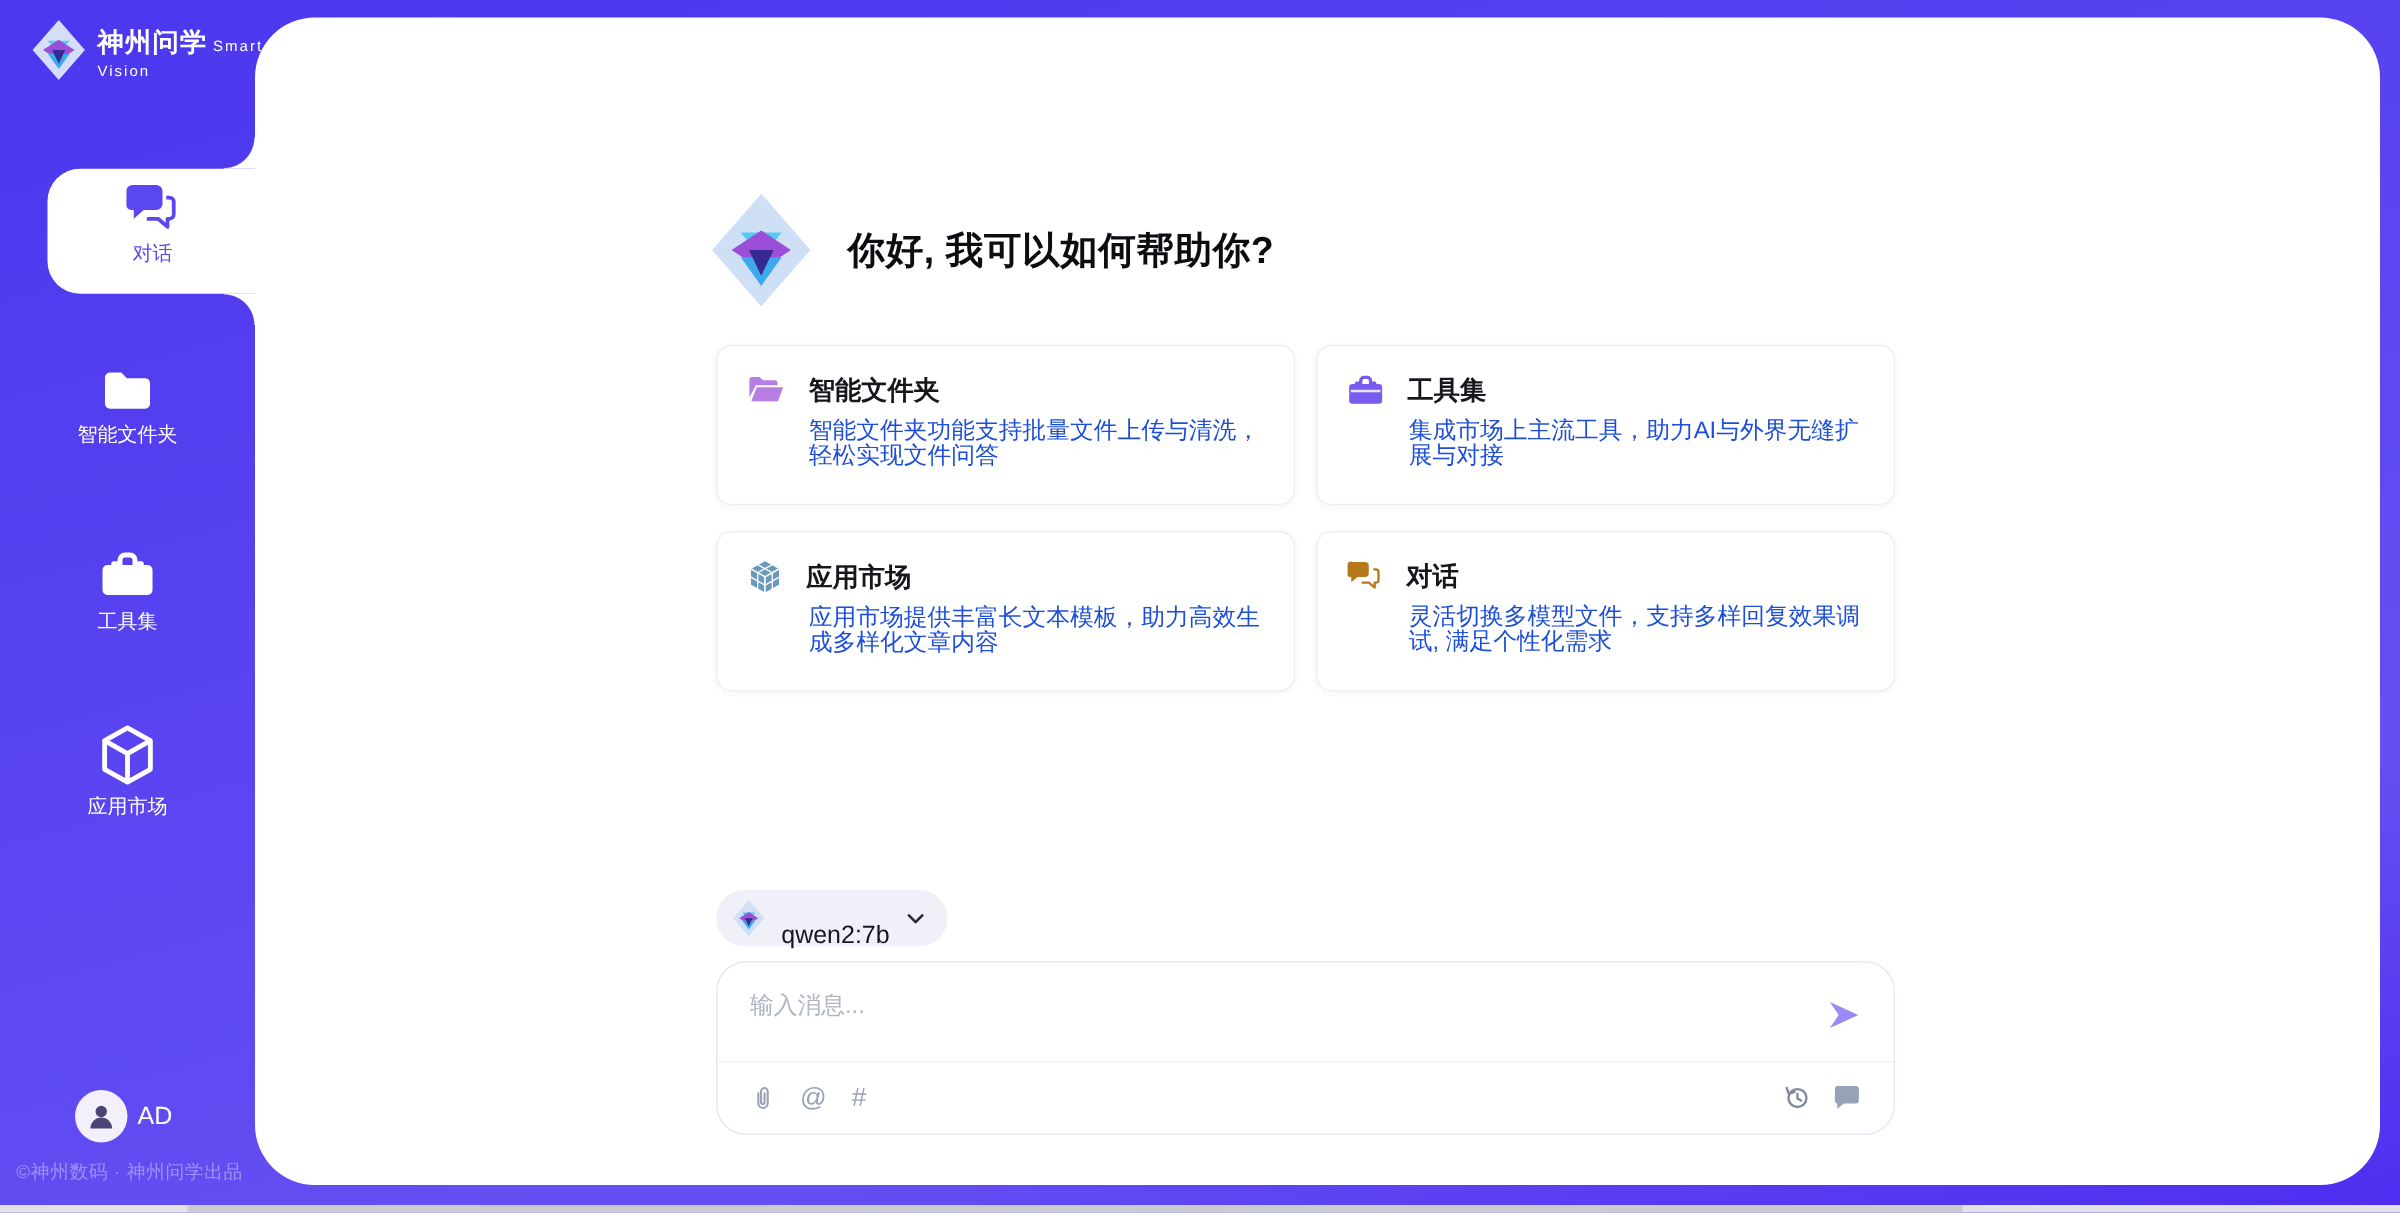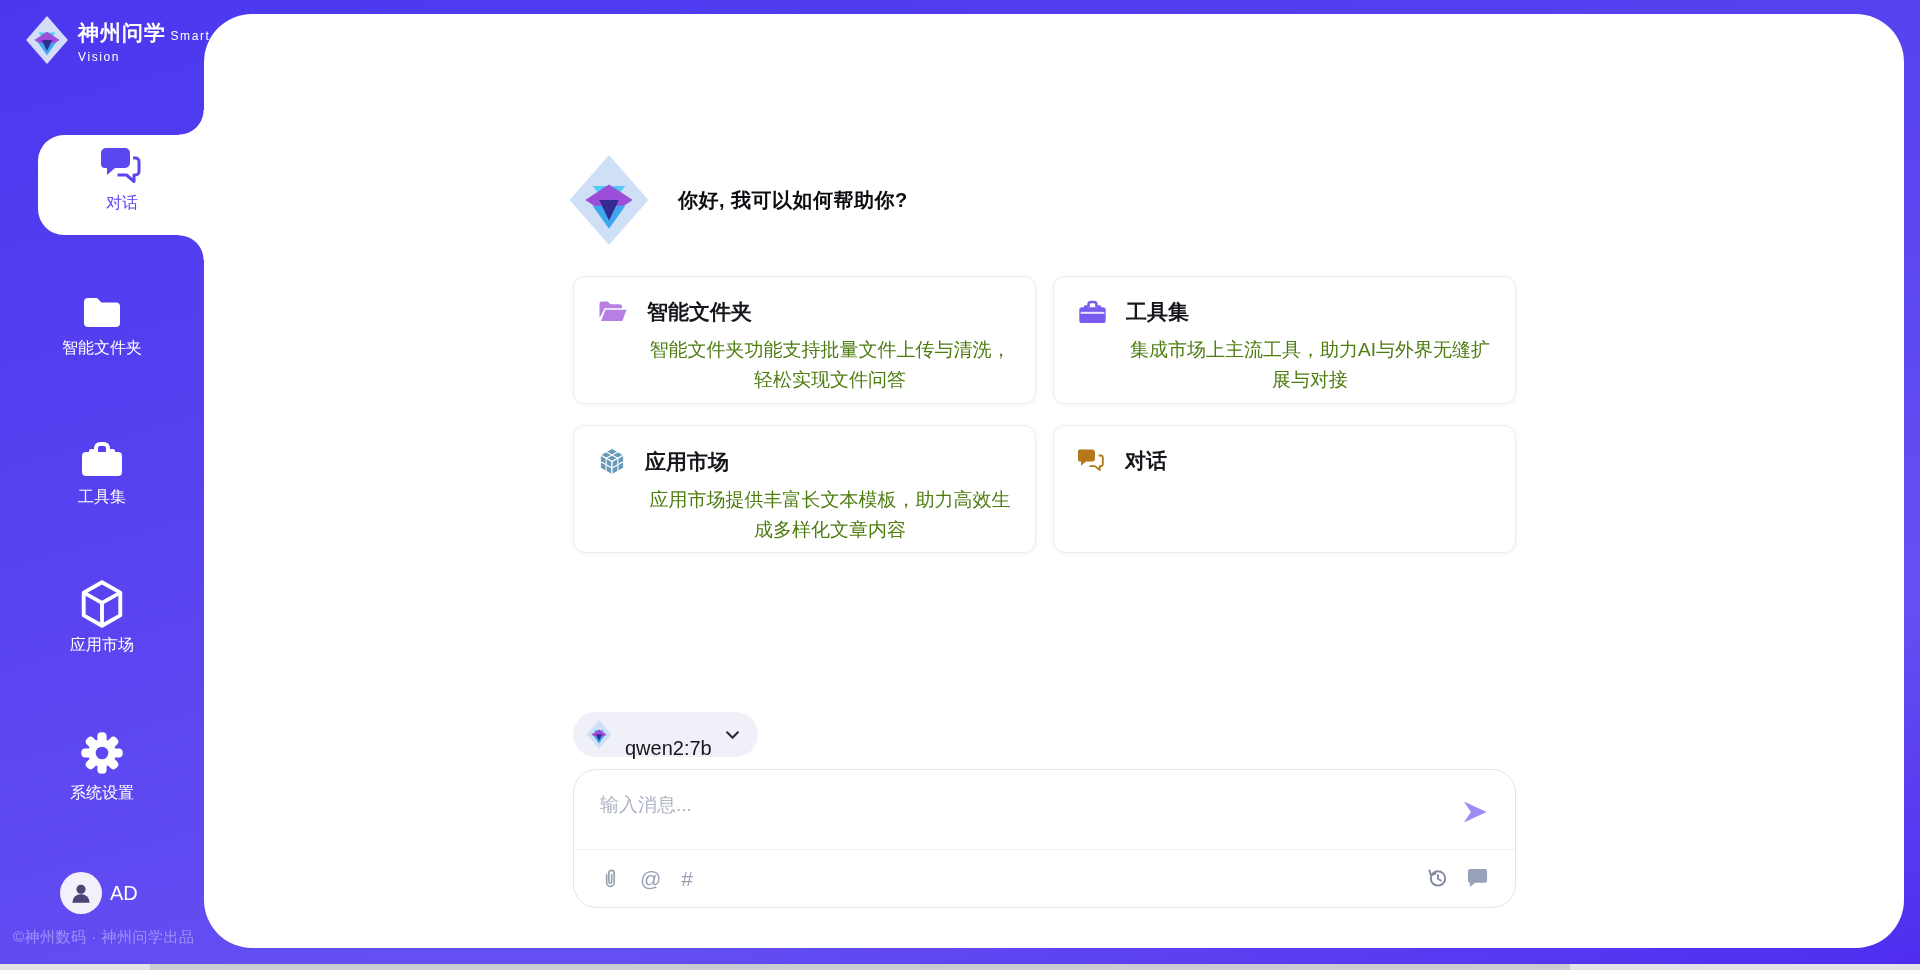--- a/index.html
+++ b/index.html
@@ -36,29 +36,29 @@
   .user-row { position:absolute; left:60px; top:872px; display:flex; align-items:center; gap:8px; cursor:pointer; }
   .avatar { width:42px; height:42px; border-radius:50%; background:#f3effb;
     display:flex; align-items:center; justify-content:center; }
   .user-name { color:#fff; font-size:20px; }
   .footer-note { position:absolute; left:13px; top:928px; width:200px;
     color:rgba(255,255,255,0.38); font-size:15px; letter-spacing:0.5px; }
 
   
   .content { position:absolute; left:204px; top:14px; width:1700px; height:934px; z-index:1; }
   .greeting { position:absolute; left:364px; top:140px; display:flex; align-items:center; gap:28px; }
-  .greeting-title { font-size:20px; font-weight:bold; color:#0c0d11; letter-spacing:0.5px; }
+  .greeting-title { font-size:30px; font-weight:bold; color:#0c0d11; letter-spacing:0.5px; }
 
   .cards { position:absolute; left:369px; top:262px; width:943px;
     display:grid; grid-template-columns:463px 463px; grid-auto-rows:128px; column-gap:17px; row-gap:21px; }
   .card { background:#fff; border:1px solid #ebedf3; border-radius:12px;
     box-shadow:0 1px 5px rgba(40,40,90,0.05); padding:21px 22px 0 24px; cursor:pointer; }
   .card-head { display:flex; align-items:center; gap:19px; }
   .card-title { font-size:21px; font-weight:bold; color:#15171c; }
-  .card-desc { margin:9px 0 0 49px; font-size:19px; line-height:30px; color:#4d7c0f;text-align:center; }
+  .card-desc { margin:9px 0 0 49px; font-size:19px; line-height:20px; color:#1d4ed8; }
 
   .model-pill { position:absolute; left:369px; top:698px; height:45px; padding:0 18px 0 13px;
     background:#eff0f8; border-radius:23px; display:flex; align-items:center; gap:13px; cursor:pointer; }
   .model-name { font-size:20px; color:#16161b;margin-top:28px; }
 
   .composer { position:absolute; left:369px; top:755px; width:943px; height:139px;
     background:#fff; border:1.5px solid #e2e5ef; border-radius:24px; }
   .composer-input { position:absolute; left:26px; top:18px; width:840px; height:34px;
     border:none; outline:none; font-size:19px; color:#30343f;
     font-family:"Liberation Sans","DejaVu Sans",sans-serif; }
@@ -136,40 +136,20 @@
   <div class="nav-item nav-4">
     <span class="nav-icon">
       <svg width="46" height="48" viewBox="0 0 40 42" style="display:block;margin:0 auto;">
         <path fill="none" stroke="#fff" stroke-width="3.4" stroke-linejoin="round" d="M20 2 L36 11 V31 L20 40 L4 31 V11 Z"></path>
         <path fill="none" stroke="#fff" stroke-width="3.4" stroke-linejoin="round" d="M4 11 L20 20 L36 11 M20 20 V40"></path>
       </svg>
     </span>
     <span class="nav-label">应用市场</span>
   </div>
 
-  <div class="nav-item nav-5">
-    <span class="nav-icon">
-      <svg width="46" height="46" viewBox="0 0 40 40" style="display:block;margin:0 auto;">
-        <defs>
-            <mask id="gearhole">
-          <rect width="40" height="40" fill="#fff"></rect>
-          <circle cx="20" cy="20" r="5.5" fill="#000"></circle>
-        </mask>
-          </defs>
-        <g mask="url(#gearhole)" fill="#fff">
-          <circle cx="20" cy="20" r="12"></circle>
-          <rect x="16" y="2" width="8" height="36" rx="3.5"></rect>
-          <rect x="16" y="2" width="8" height="36" rx="3.5" transform="rotate(45 20 20)"></rect>
-          <rect x="16" y="2" width="8" height="36" rx="3.5" transform="rotate(90 20 20)"></rect>
-          <rect x="16" y="2" width="8" height="36" rx="3.5" transform="rotate(135 20 20)"></rect>
-        </g>
-      </svg>
-    </span>
-    <span class="nav-label">系统设置</span>
-  </div>
 
   <div class="user-row">
     <span class="avatar">
       <span>
         <svg width="26" height="26" viewBox="0 0 24 24" fill="#4a4477" style="display:block;">
           <circle cx="12" cy="8.5" r="4.2"></circle>
           <path d="M4 21 a8 8 0 0 1 16 0 z"></path>
         </svg>
       </span>
     </span>
@@ -245,20 +225,21 @@
     <div class="card">
       <div class="card-head">
         <span>
           <svg width="28" height="27" viewBox="0 0 42 40" style="display:block;">
             <path fill="#b5791b" d="M6 2 h15 a4.5 4.5 0 0 1 4.5 4.5 v9 a4.5 4.5 0 0 1 -4.5 4.5 h-9 l-7.5 6.5 v-6.5 h-1.5 a3.5 3.5 0 0 1 -3.5 -3.5 V6.5 A4.5 4.5 0 0 1 6 2 z"></path>
             <path fill="none" stroke="#b5791b" stroke-width="2.8" stroke-linejoin="round" d="M31 11 h3 a3.2 3.2 0 0 1 3.2 3.2 v9.5 a3.2 3.2 0 0 1 -3.2 3.2 h-1.4 v6 l-7 -6 h-8.5"></path>
           </svg>
         </span>
         <span class="card-title">对话</span>
       </div>
+      <div class="card-desc">灵活切换多模型文件，支持多样回复效果调试, 满足个性化需求</div>
     </div>
 
   </div>
 
   <div class="model-pill">
     <span>
       <svg width="26" height="29" viewBox="0 0 100 110" style="display:block;">
         <polygon points="50,0 98,55 50,110 2,55" fill="#cfdff6"></polygon>
         <polygon points="30,38 70,38 50,62" fill="#55c9f5"></polygon>
         <polygon points="50,36 79,55 50,74 21,55" fill="#9b4fd8"></polygon>

